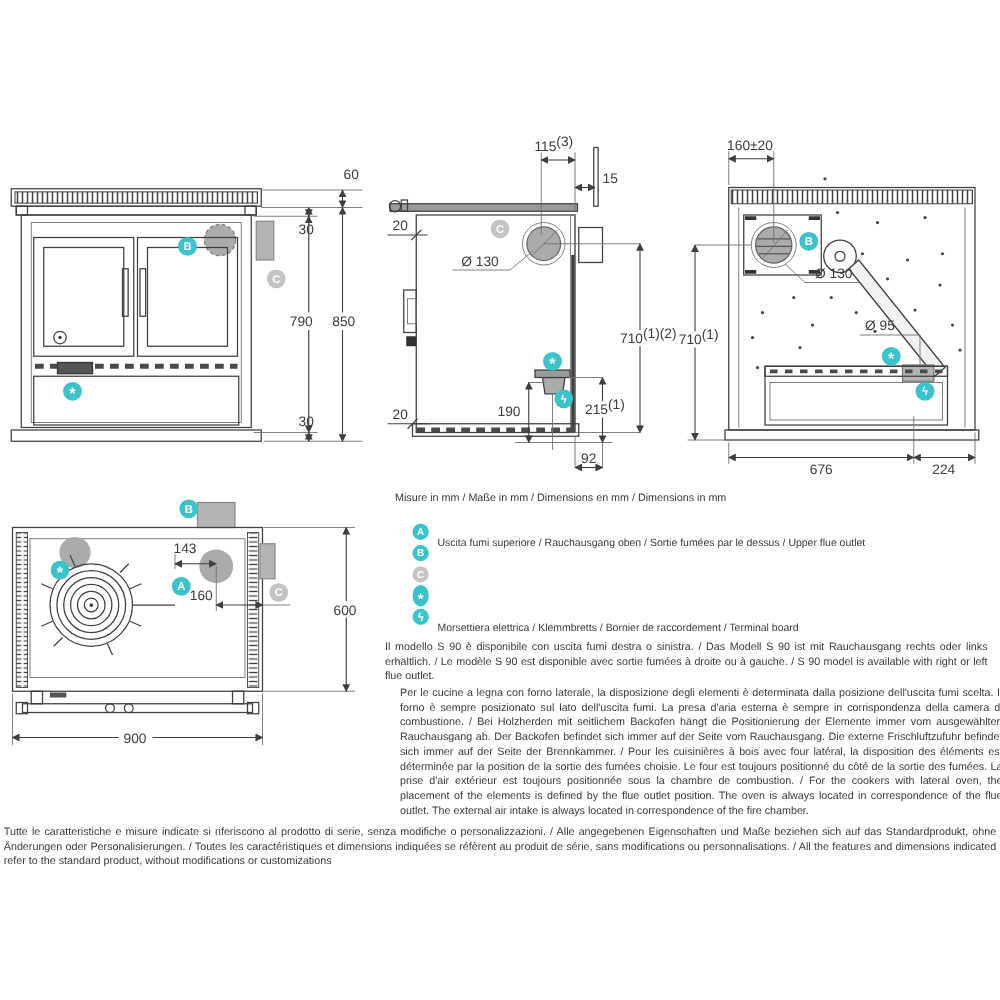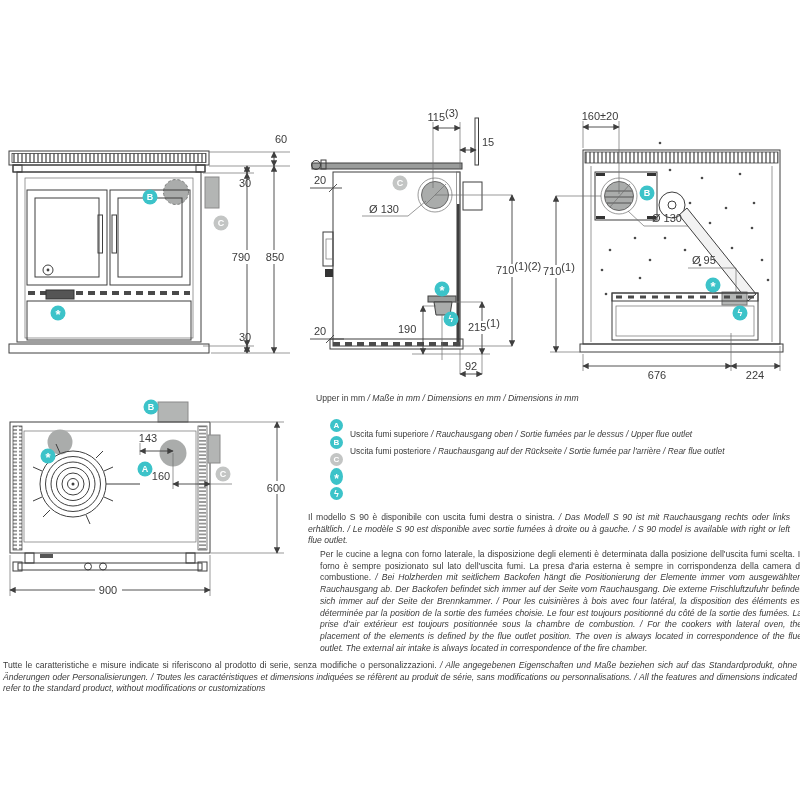--- a/index.html
+++ b/index.html
@@ -15,21 +15,21 @@
   .units{position:absolute;left:316px;top:393px;width:482px;font-size:8.6px;}
   .legend{position:absolute;left:330px;top:417px;width:468px;}
   .legend-row{display:flex;align-items:center;height:17px;}
   .badge{flex:0 0 13px;width:13px;height:13px;border-radius:50%;color:#fff;
          font-size:8px;font-weight:bold;display:flex;align-items:center;justify-content:center;}
   .badge.teal{background:#3cc3c9}
   .badge.grey{background:#c3c5c4}
   .badge.b-star{font-size:12px;line-height:0;padding-top:4px;}
   .badge.b-bolt{font-size:9px;}
   .legend-row .txt{margin-left:7px;font-size:8.4px;white-space:nowrap;margin-top:16px;}
-  .lang-rest{font-style:italic;}
+  .lang-rest{}
   .air-logo{display:inline-block;vertical-align:-6px;margin-left:4px;}
   
   .para{position:absolute;font-size:8.6px;line-height:11.7px;text-align:justify;}
   #p1{left:308px;top:512px;width:482px;}
   #p2{left:320px;top:549px;width:482px;}
   #footer{left:3px;top:660px;width:794px;}
 </style>
 </head>
 <body>
 
@@ -396,39 +396,39 @@
       <text x="276" y="107" text-anchor="middle">600</text>
 
       <line class="thin" x1="10" y1="170" x2="10" y2="211"></line>
       <line class="thin" x1="210" y1="170" x2="210" y2="211"></line>
       <line class="dim" x1="10" y1="205" x2="210" y2="205" marker-start="url(#t-arr)" marker-end="url(#t-arr)"></line>
       <rect x="95" y="198" width="27" height="13" fill="#fff"></rect>
       <text x="108" y="209" text-anchor="middle">900</text>
     </g>
   </svg>
 
-  <div class="units"><span>Upper in mm</span><span class="lang-rest"> / Maße in mm / Dimensions en mm / Dimensions in mm</span></div>
+  <div class="units"><span>Misure in mm</span><span class="lang-rest"> / Maße in mm / Dimensions en mm / Dimensions in mm</span></div>
 
   <div class="legend">
     <div class="legend-row">
       <span class="badge teal">A</span>
       <span class="txt"><span>Uscita fumi superiore</span><span class="lang-rest"> / Rauchausgang oben  / Sortie fumées par le dessus / Upper flue outlet</span></span>
     </div>
     <div class="legend-row">
       <span class="badge teal">B</span>
-      <span class="txt"><span>Uscita fumi posteriore</span><span class="lang-rest"> /  Rauchausgang auf der Rückseite / Sortie fumée par l'arrière / Rear flue outlet</span></span>
     </div>
     <div class="legend-row">
       <span class="badge grey">C</span>
     </div>
     <div class="legend-row">
       <span class="badge teal b-star">*</span>
     </div>
     <div class="legend-row">
       <span class="badge teal b-bolt">ϟ</span>
+      <span class="txt"><span>Morsettiera elettrica</span><span class="lang-rest"> / Klemmbretts / Bornier de raccordement / Terminal board</span></span>
     </div>
   </div>
 
   <div id="p1" class="para"><span>Il modello S 90 è disponibile con uscita fumi destra o sinistra.</span><span class="lang-rest"> / Das Modell S 90 ist mit Rauchausgang rechts oder links erhältlich. / Le modèle S 90 est disponible avec sortie fumées à droite ou à gauche. / S 90 model is available with right or left flue outlet.</span></div>
 
   <div id="p2" class="para"><span>Per le cucine a legna con forno laterale, la disposizione degli elementi è determinata dalla posizione dell'uscita fumi scelta. Il forno è sempre posizionato sul lato dell'uscita fumi. La presa d'aria esterna è sempre in corrispondenza della camera di combustione.</span><span class="lang-rest"> / Bei Holzherden mit seitlichem Backofen hängt die Positionierung der Elemente immer vom ausgewählten Rauchausgang ab. Der Backofen befindet sich immer auf der Seite vom Rauchausgang. Die externe Frischluftzufuhr befindet sich immer auf der Seite der Brennkammer. / Pour les cuisinières à bois avec four latéral, la disposition des éléments est déterminée par la position de la sortie des fumées choisie. Le four est toujours positionné du côté de la sortie des fumées. La prise d'air extérieur est toujours positionnée sous la chambre de combustion. / For the cookers with lateral oven, the placement of the elements is defined by the flue outlet position. The oven is always located in correspondence of the flue outlet. The external air intake is always located in correspondence of the fire chamber.</span></div>
 
   <div id="footer" class="para"><span>Tutte le caratteristiche e misure indicate si riferiscono al prodotto di serie, senza modifiche o personalizzazioni.</span><span class="lang-rest"> / Alle angegebenen Eigenschaften und Maße beziehen sich auf das Standardprodukt, ohne Änderungen oder Personalisierungen. / Toutes les caractéristiques et dimensions indiquées se réfèrent au produit de série, sans modifications ou personnalisations. / All the features and dimensions indicated refer to the standard product, without modifications or customizations</span></div>
 
 </div>

